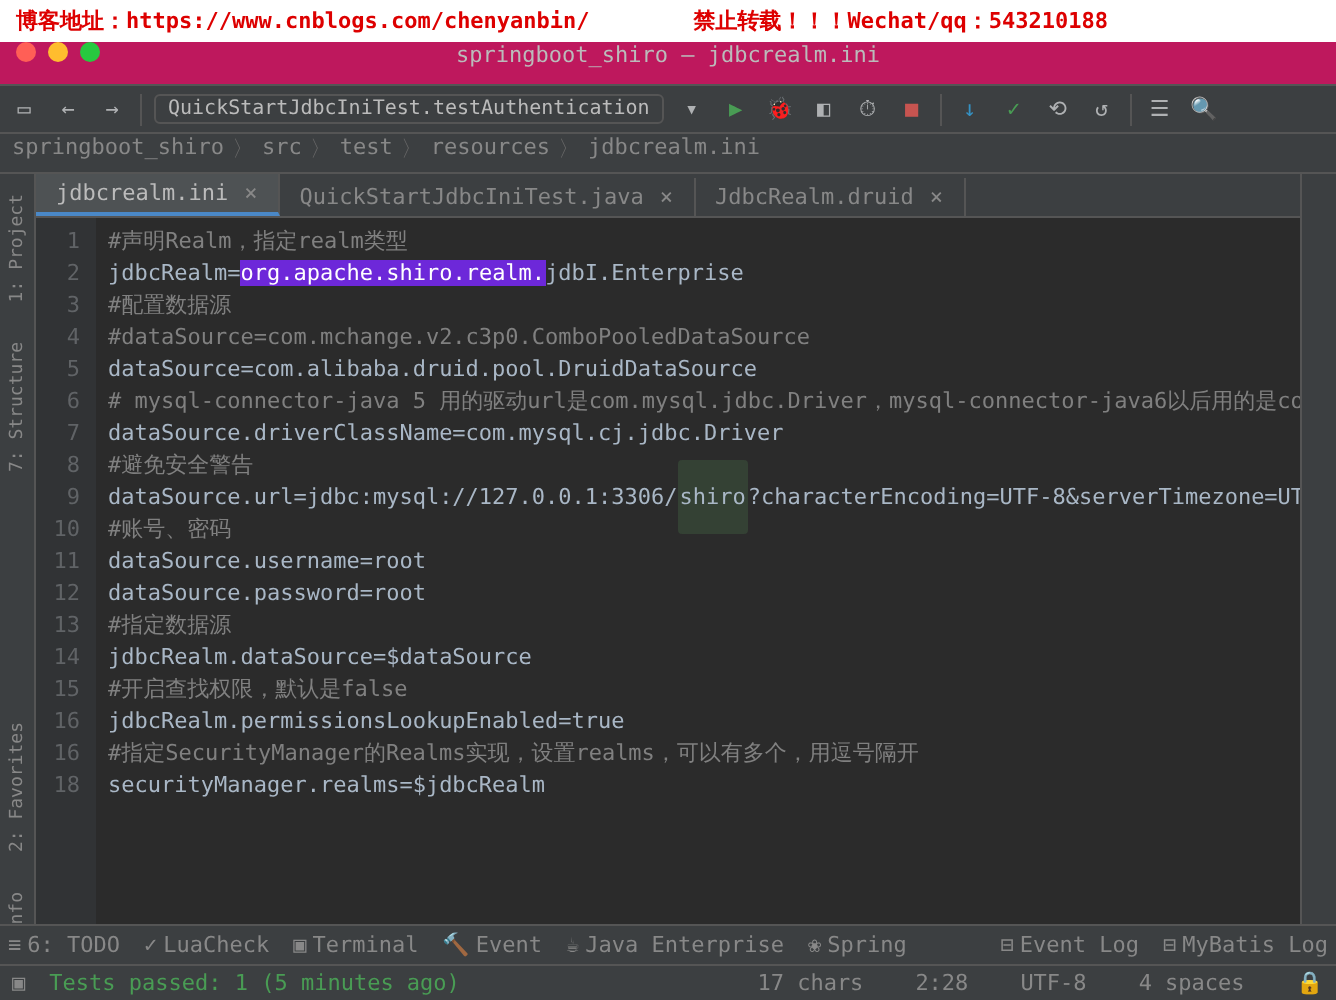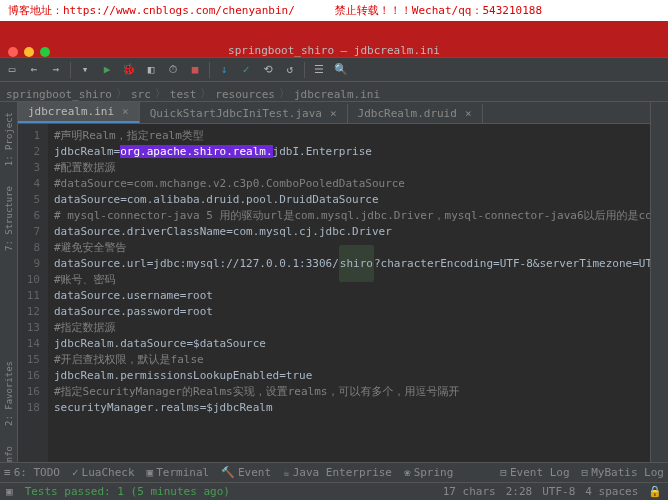--- a/index.html
+++ b/index.html
@@ -1,28 +1,28 @@
 <!DOCTYPE html>
 <html><head>
 <meta charset="utf-8">
 <style>
 *{margin:0;padding:0;box-sizing:border-box;font-family:Menlo,Monaco,monospace;font-size:11px}
 body{background:#2b2b2b;color:#a9b7c6;width:668px;height:500px;overflow:hidden;display:flex;flex-direction:column}
-.watermark{background:#fff;color:#d00;padding:3px 8px;font-size:12px;font-weight:normal;display:flex;gap:40px}
-.titlebar{background:#b91c1c;height:37px;display:flex;align-items:flex-end;position:relative;border-bottom:1px solid #555}
+.watermark{background:#fff;color:#d00;padding:3px 8px;font-size:12px;font-weight:bold;display:flex;gap:52px}
+.titlebar{background:#be185d;height:22px;display:flex;align-items:flex-start;position:relative;border-bottom:1px solid #555}
 .traffic{display:flex;gap:6px;padding-left:8px}
 .dot{width:10px;height:10px;border-radius:50%}
 .dot.r{background:#ff5f56}.dot.y{background:#ffbd2e}.dot.g{background:#27c93f}
 .title{position:absolute;left:50%;transform:translateX(-50%);color:#bbb;font-size:11px}
 .toolbar{background:#3c3f41;height:24px;display:flex;align-items:center;padding:0 4px;gap:6px;border-bottom:1px solid #555}
 .tb-ico{width:16px;height:16px;display:flex;align-items:center;justify-content:center;color:#afb1b3;cursor:pointer}
 .tb-sep{width:1px;height:16px;background:#555}
 .runcfg{background:#3c3f41;border:1px solid #555;padding:1px 6px;color:#bbb;font-size:10px;border-radius:3px}
 .green{color:#499c54}.red{color:#c75450}.blue{color:#3592c4}
-.breadcrumb{background:#3c3f41;height:20px;display:flex;align-items:flex-end;padding:0 6px;gap:4px;font-size:10px;color:#888;border-bottom:1px solid #555}
+.breadcrumb{background:#3c3f41;height:20px;display:flex;align-items:flex-start;padding:0 6px;gap:4px;font-size:10px;color:#888;border-bottom:1px solid #555}
 .bc-sep{color:#666}
 .main{flex:1;display:flex;min-height:0}
 .leftrail{width:18px;background:#3c3f41;border-right:1px solid #555;display:flex;flex-direction:column;align-items:center;padding-top:10px;gap:20px}
 .rail-lbl{writing-mode:vertical-rl;transform:rotate(180deg);font-size:9px;color:#888;cursor:pointer}
 .editor-area{flex:1;display:flex;flex-direction:column;min-width:0}
 .tabs{background:#3c3f41;height:22px;display:flex;align-items:flex-end;border-bottom:1px solid #555}
 .tab{padding:3px 10px;font-size:10px;color:#888;border-right:1px solid #555;display:flex;align-items:center;gap:4px;cursor:pointer}
 .tab.active{background:#4e5254;color:#bbb;border-bottom:2px solid #4a88c7}
 .tab-close{color:#888;margin-left:4px}
 .editor{flex:1;display:flex;background:#2b2b2b;overflow:auto;min-height:0}
@@ -31,21 +31,21 @@
 .code{padding:4px 0;font-size:10px;line-height:16px;white-space:nowrap}
 .code div{height:16px;padding-left:6px}
 .comment{color:#808080}
 .sel{background:#6d28d9;color:#fff}
 .hl{background:#344134;padding:12px 1px;border-radius:2px}
 .rightrail{width:18px;background:#3c3f41;border-left:1px solid #555}
 .bottom-tabs{background:#3c3f41;height:20px;display:flex;align-items:center;padding:0 4px;gap:12px;border-top:1px solid #555;font-size:10px;color:#888}
 .bt{display:flex;align-items:center;gap:3px;cursor:pointer}
 .bt-right{margin-left:auto;display:flex;gap:12px}
 .statusbar{background:#3c3f41;height:18px;display:flex;align-items:center;padding:0 6px;font-size:10px;color:#888;border-top:1px solid #555;gap:12px}
-.sb-right{margin-left:auto;display:flex;gap:10px}
+.sb-right{margin-left:auto;display:flex;gap:26px}
 .test-pass{color:#499c54}
 </style>
 </head>
 <body>
 
 <div class="watermark">
   <span>博客地址：https://www.cnblogs.com/chenyanbin/</span>
     <span>禁止转载！！！Wechat/qq：543210188</span>
 </div>
 
@@ -56,20 +56,21 @@
     <div class="dot g"></div>
   </div>
   <div class="title">springboot_shiro – jdbcrealm.ini</div>
 </div>
 
 <div class="toolbar">
   <div class="tb-ico">▭</div>
   <div class="tb-ico">←</div>
   <div class="tb-ico">→</div>
   <div class="tb-sep"></div>
+  <div class="runcfg">QuickStartJdbcIniTest.testAuthentication</div>
   <div class="tb-ico">▾</div>
   <div class="tb-ico green">▶</div>
   <div class="tb-ico green">🐞</div>
   <div class="tb-ico">◧</div>
   <div class="tb-ico">⏱</div>
   <div class="tb-ico red">■</div>
   <div class="tb-sep"></div>
   <div class="tb-ico blue">↓</div>
   <div class="tb-ico green">✓</div>
   <div class="tb-ico">⟲</div>

